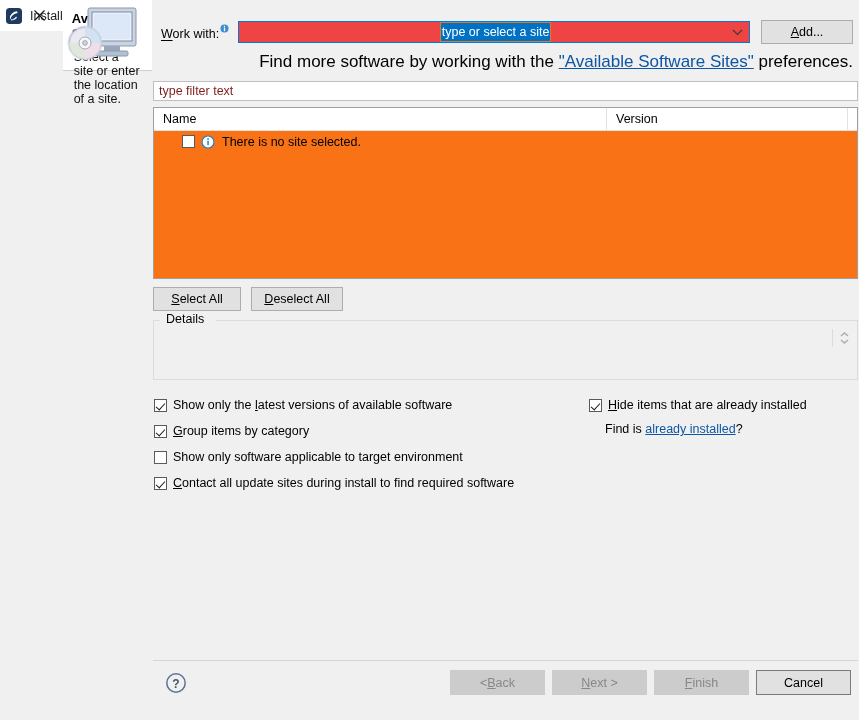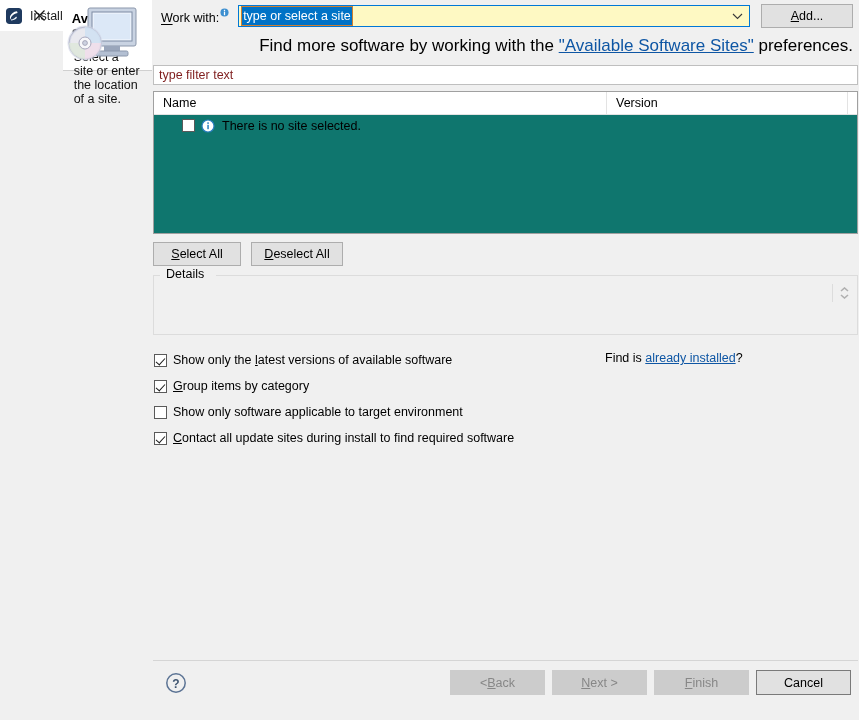--- a/index.html
+++ b/index.html
@@ -76,43 +76,43 @@
   
   .body {
     flex: 1 1 auto;
     padding: 0;
     position: relative;
     background: #f0f0f0;
   }
 
   .row-workwith {
     display: flex; align-items: center;
-    padding: 4px 6px 0 9px;
+    padding: 20px 6px 0 9px;
   }
   .lbl-workwith {
     font-size: 12.5px;
     white-space: nowrap;
     margin-right: 0px;
   }
   .mn { text-decoration: underline; }
   .info-sup {
     display: inline-block;
     vertical-align: super;
     margin-left: 1px;
     width: 9px; height: 9px;
   }
   .combo {
     position: relative;
     flex: 1 1 auto;
     height: 22px;
     margin-left: 9px;
-    background: #fef9c3;
+    background: #ef4444;
     border: 1px solid #0078d7;
     box-sizing: border-box;
-    display: flex; align-items: center;
+    display: flex; align-items: center; justify-content: center;
   }
   .combo-val {
     margin-left: 3px;
     background: #0072c6;
     color: #ffffff;
     font-size: 12.5px;
     line-height: 16px;
     padding: 1px 1px 1px 1px;
     outline: 1px solid #d08030;
   }
@@ -150,22 +150,22 @@
     border: 1px solid #bfbfbf;
     box-sizing: border-box;
     display: flex; align-items: center;
     padding-left: 5px;
     color: #7f1d1d;
     font-size: 12.5px;
   }
 
   .table {
     margin: 6px 1px 0 1px;
-    height: 143px;
-    background: #0f766e;
+    height: 172px;
+    background: #f97316;
     border: 1px solid #a0a0a0;
     box-sizing: border-box;
     position: relative;
     overflow: hidden;
   }
   .thead {
     height: 22px;
     border-bottom: 1px solid #e3e3e3;
     position: relative;
     display: flex; align-items: center;
@@ -447,20 +447,24 @@
         <label class="opt">
           <span class="cbx"></span>
           <span class="txt"><span></span><span>S</span><span>how only software applicable to target environment</span></span>
         </label>
         <label class="opt">
           <span class="cbx checked"></span>
           <span class="txt"><span></span><span class="mn">C</span><span>ontact all update sites during install to find required software</span></span>
         </label>
       </div>
       <div class="opts-right">
+        <label class="opt">
+          <span class="cbx checked"></span>
+          <span class="txt"><span></span><span class="mn">H</span><span>ide items that are already installed</span></span>
+        </label>
         <div class="whatis">
           <span>Find is </span><a class="link">already installed</a><span>?</span>
         </div>
       </div>
     </div>
 
     <div class="footer-sep"></div>
     <div class="footer">
       <div class="help-btn">
         <svg width="22" height="22" viewBox="0 0 22 22">

